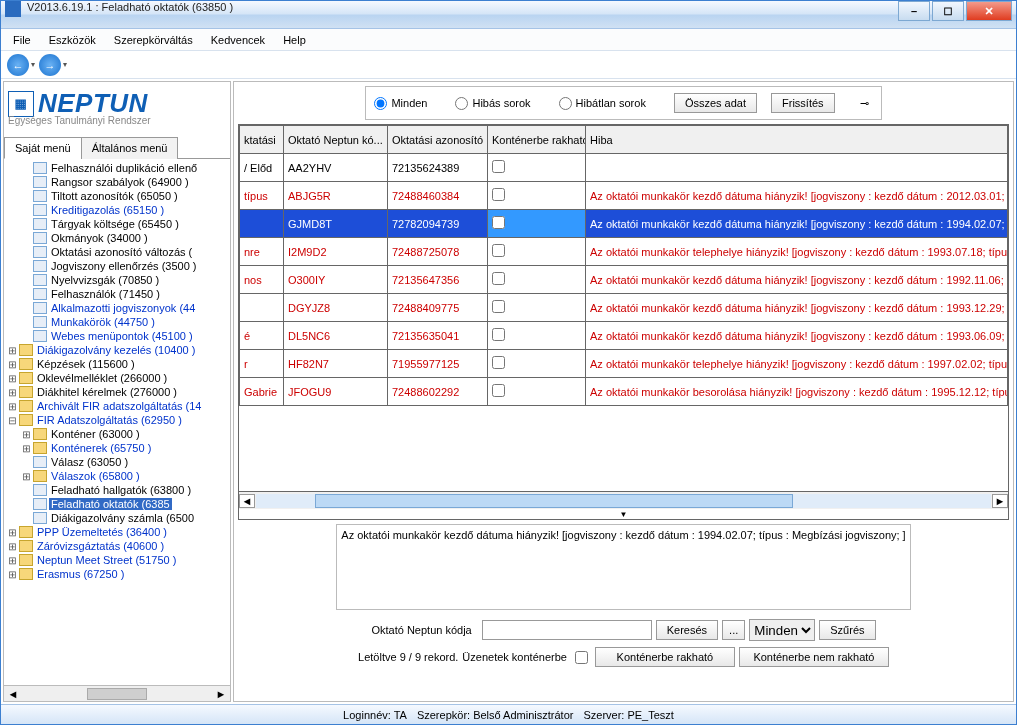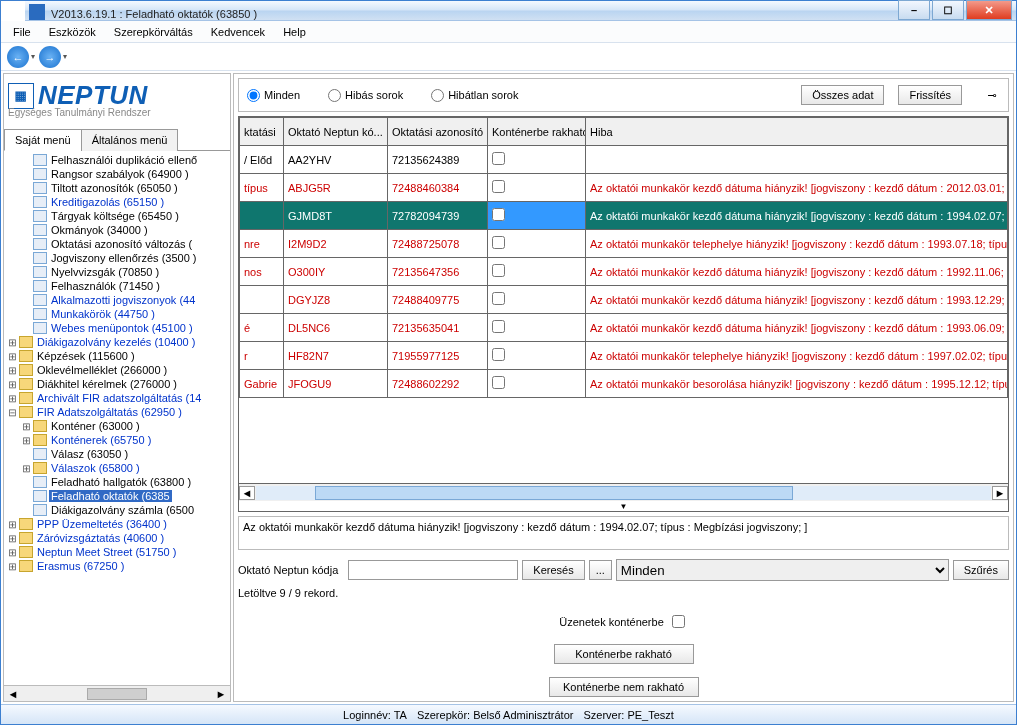--- a/index.html
+++ b/index.html
@@ -11,27 +11,26 @@
   overflow: hidden;
 }
 .window {
   width: 1017px;
   height: 725px;
   border: 1px solid #3c7fd0;
   display: flex;
   flex-direction: column;
 }
 .titlebar {
-  height: 20px;
+  height: 28px;
   background: linear-gradient(#f5f9ff, #d5e5f7 48%, #b9d4f1 52%, #d0e1f3);
   border-bottom: 1px solid #a5c3e6;
   display: flex;
-  align-items: flex-end;
+  align-items: flex-start;
   padding: 0 4px;
-  margin-left: 24px;
 }
 .titlebar .app-icon {
   width: 16px; height: 16px;
   background: #2a6bbf;
   margin-right: 6px;
 }
 .titlebar .title {
   flex: 1;
   color: #222;
 }
@@ -157,20 +156,21 @@
 }
 .hscroll .arrow{width:14px;text-align:center;}
 .hscroll .thumb{flex:0 0 60px;height:12px;background:#cfcfcf;border:1px solid #aaa;}
 
 .right {
   flex:1;
   display:flex;
   flex-direction:column;
   border:1px solid #bbb;
   min-width:0;
+  align-items:center;
 }
 .filter-bar {
   border:1px solid #bbb;
   margin:4px 4px 0 4px;
   padding:6px 8px;
   display:flex;
   align-items:center;
   gap:28px;
   position:relative;
 }
@@ -208,21 +208,21 @@
   font-size:11px;
   height:28px;
   overflow:hidden;
   white-space:nowrap;
 }
 table.grid th { background:#f0f0f0; font-weight:normal;}
 tr.err td:nth-child(2),
 tr.err td:nth-child(3),
 tr.err td:nth-child(5) { color:#cc0000; }
 tr.err td:nth-child(1){ color:#cc0000;}
-tr.sel td { background:#0f766e; color:#fff !important; }
+tr.sel td { background:#1d4ed8; color:#fff !important; }
 tr.sel td:nth-child(4){ background:#3399ff;}
 td.chk { text-align:center; }
 td.chk input { margin:0; }
 
 .grid-hscroll{
   height:18px;border-top:1px solid #666;
   background:#f0f0f0;
   display:flex;align-items:center;
 }
 .grid-hscroll .arrow{width:16px;text-align:center;border:1px solid #999;background:#fff;}
@@ -247,22 +247,21 @@
   gap:4px;
 }
 .search-bar label{margin-right:6px;}
 .search-bar input[type=text]{border:1px solid #999;height:20px;padding:2px 4px;}
 .search-bar select{border:1px solid #999;height:22px;flex:1;}
 
 .bottom-bar{
   margin:0 4px 4px 4px;
   display:flex;
   align-items:center;
-  gap:13px;
-  flex-direction:column;
+  gap:4px;
 }
 .bottom-bar .status{margin-right:auto;}
 .bottom-bar label{display:flex;align-items:center;gap:4px;}
 
 .statusbar{
   height:20px;
   background:linear-gradient(#f5f9ff,#d5e5f7);
   border-top:1px solid #a5c3e6;
   display:flex;
   align-items:center;

